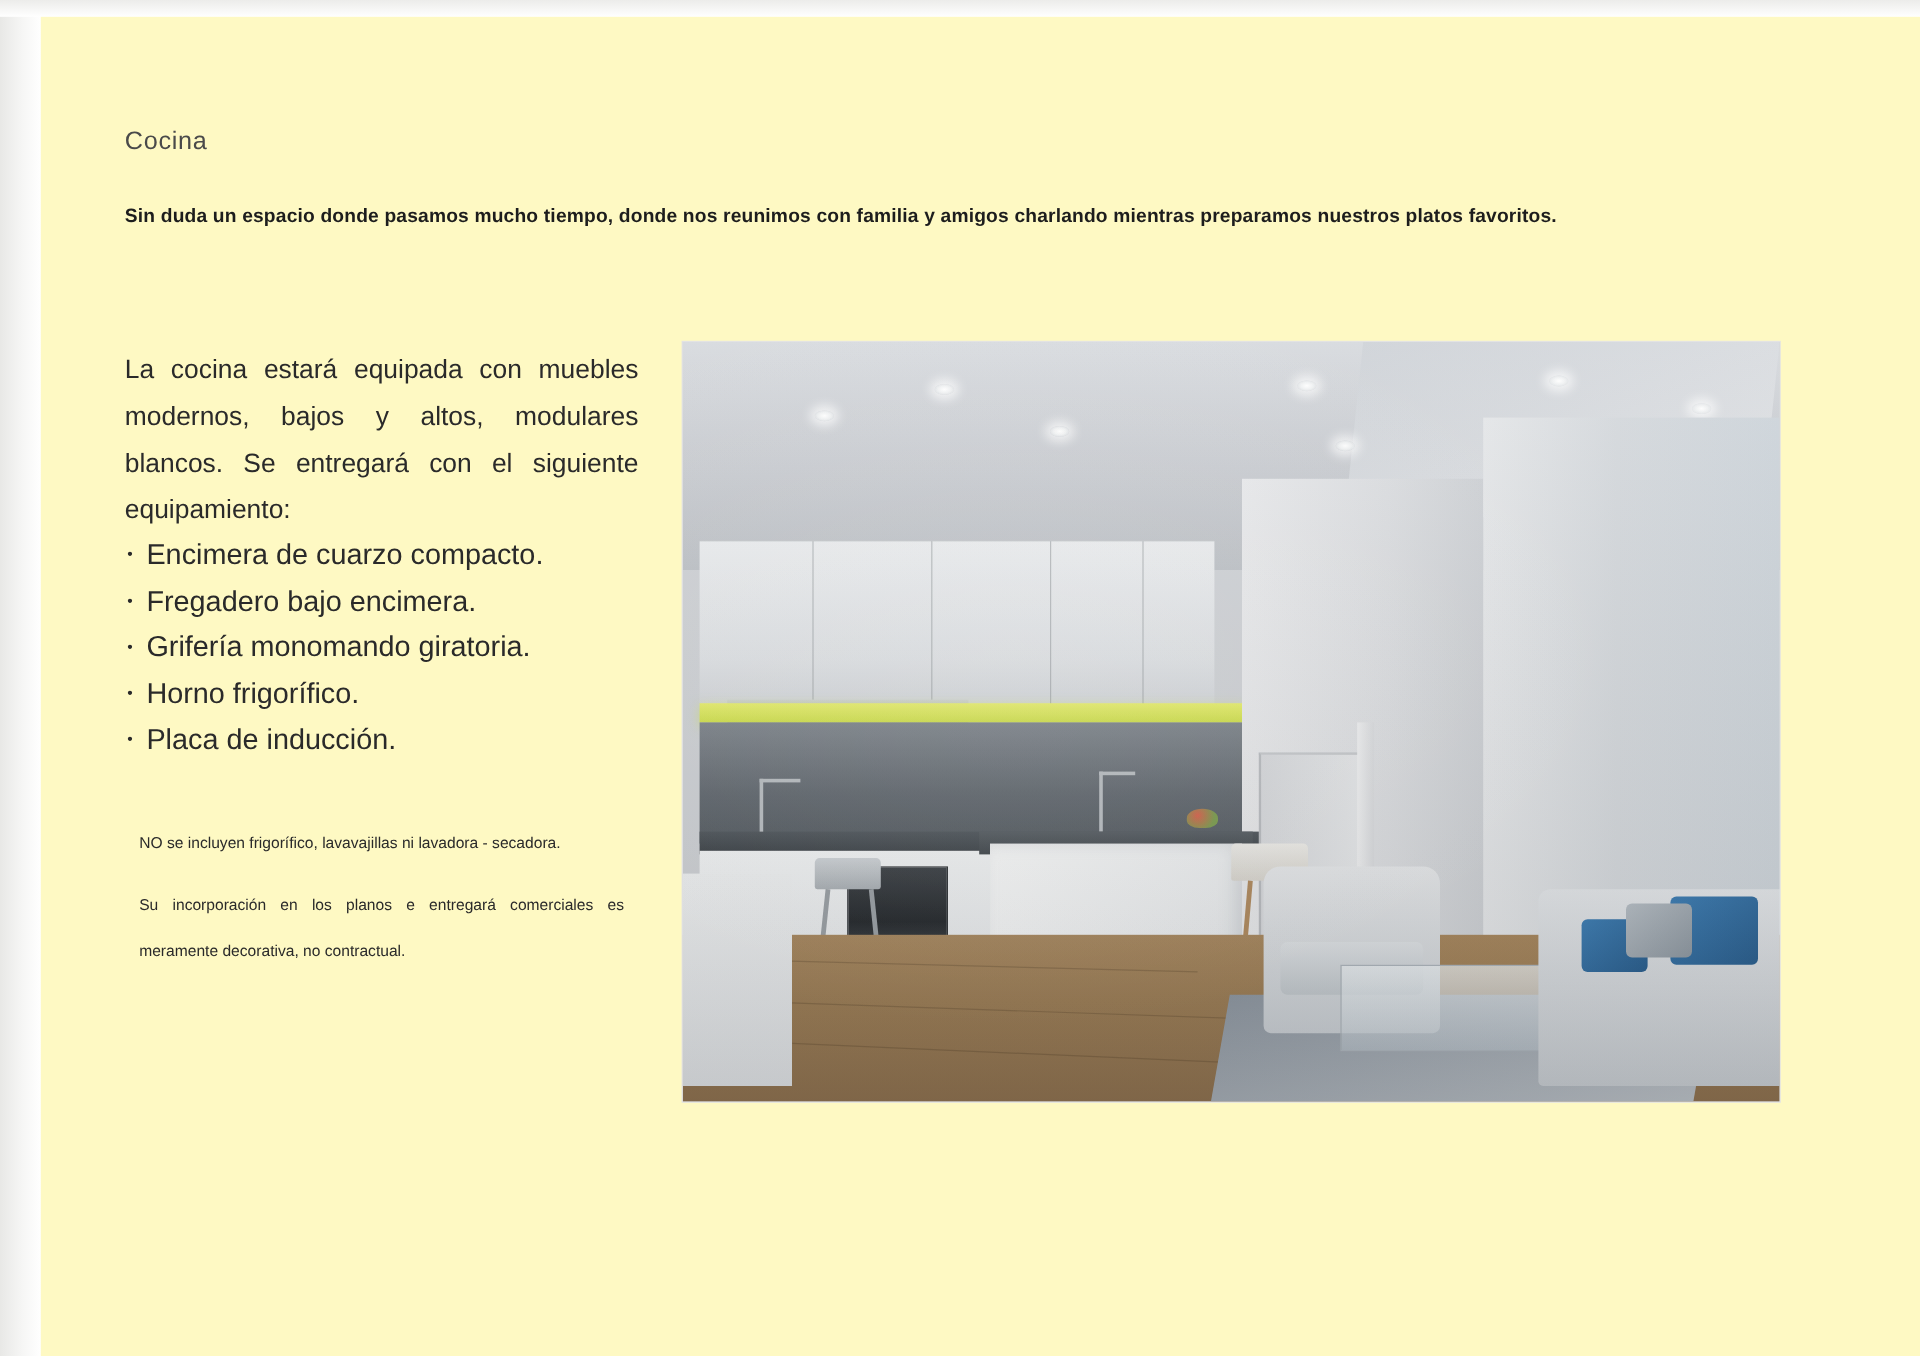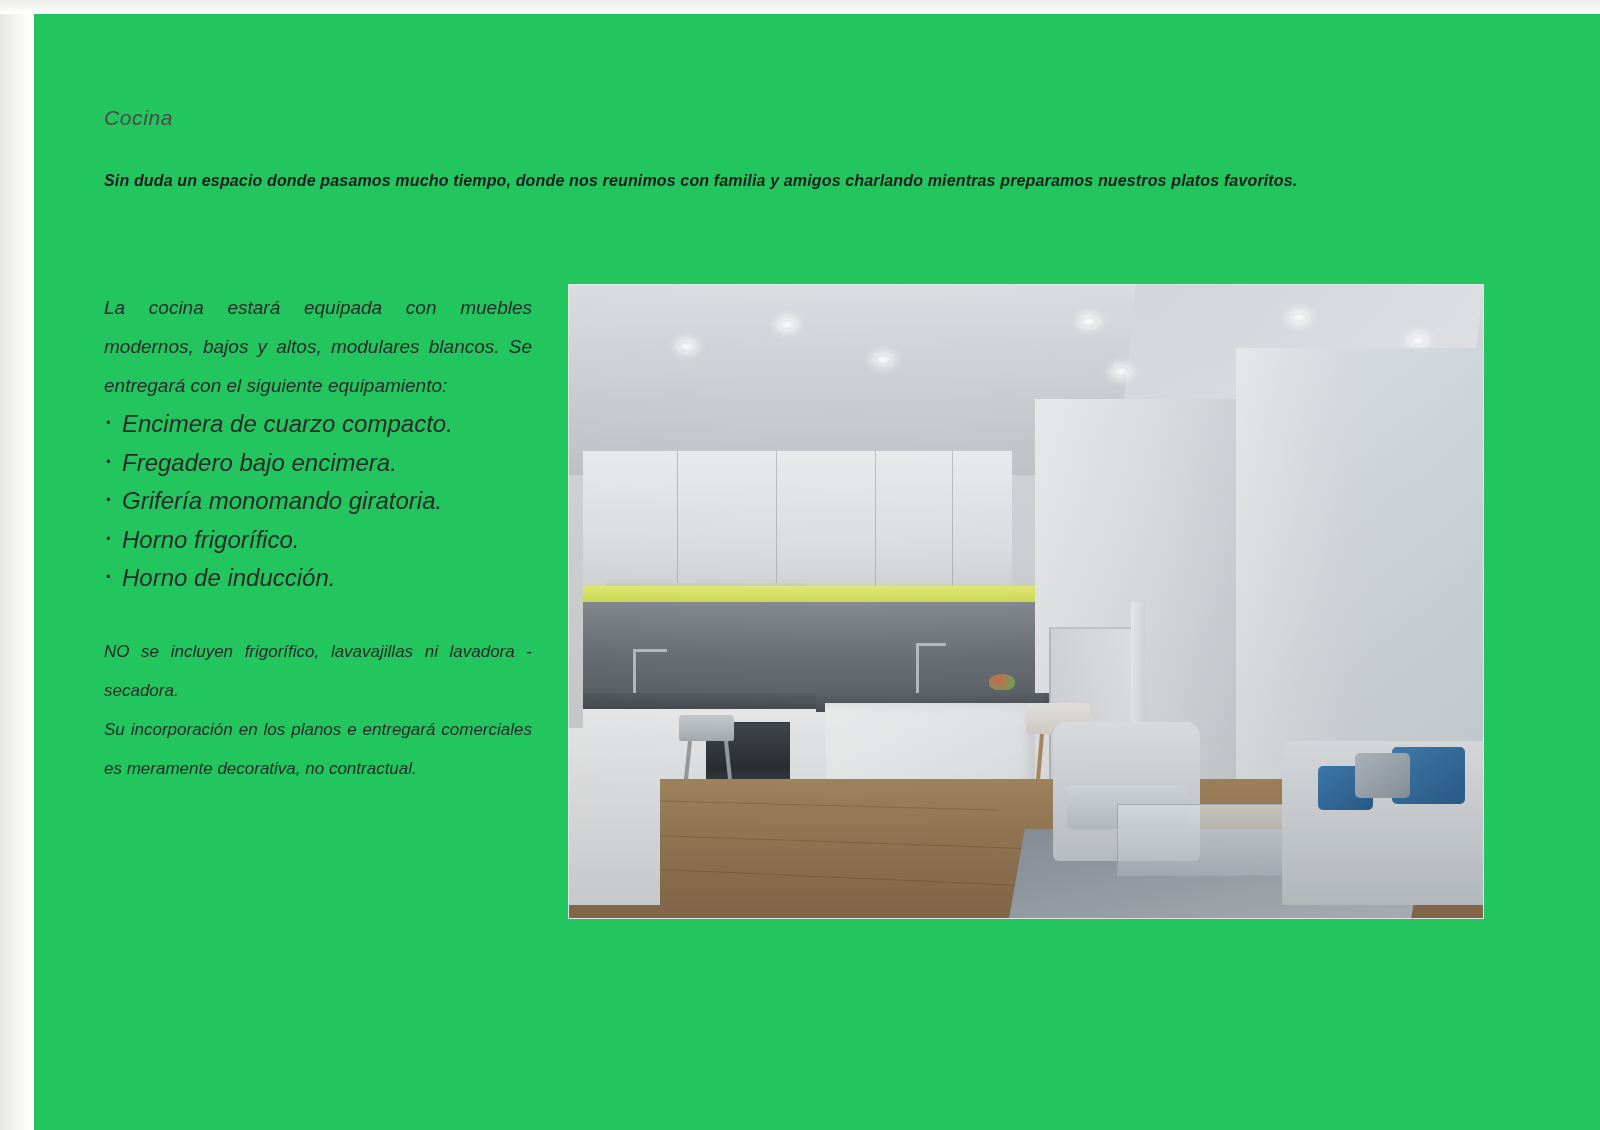--- a/index.html
+++ b/index.html
@@ -13,22 +13,21 @@
     position: relative;
     font-family: "Liberation Sans", sans-serif;
     color: #231f20;
     overflow: hidden;
   }
 
   
   .page {
     position: absolute;
     inset: 0;
-    background: #22c55e;
-    font-style: italic;
+    background: #fef9c3;
   }
   .scan-edge-left {
     position: absolute;
     left: 0; top: 0; bottom: 0;
     width: 34px;
     background: linear-gradient(to right, #e8e8e6 0%, #f6f6f5 55%, #ffffff 100%);
   }
   .scan-edge-top {
     position: absolute;
     left: 0; right: 0; top: 0;
@@ -59,21 +58,21 @@
   }
 
   .left-col {
     position: absolute;
     left: 104px;
     top: 288px;
     width: 428px;
   }
 
   .para-justified {
-    font-size: 19px;
+    font-size: 22px;
     line-height: 39px;
     text-align: justify;
     color: #2a2a2a;
     margin: 0;
   }
 
   .equip-list {
     list-style: none;
     margin: 0;
     padding: 0;
@@ -93,25 +92,25 @@
     top: -1px;
     font-size: 13px;
     color: #2a2a2a;
   }
 
   .gap-block {
     height: 34px;
   }
 
   .note {
-    font-size: 17px;
+    font-size: 13px;
     line-height: 39px;
     text-align: justify;
     color: #2a2a2a;
-    margin: 0;
+    margin: 12px;
   }
   .note + .note {
     margin-top: 0;
   }
 
   
   .photo {
     position: absolute;
     left: 569px;
     top: 285px;
@@ -350,21 +349,21 @@
   <p class="lead">Sin duda un espacio donde pasamos mucho tiempo, donde nos reunimos con familia y amigos charlando mientras preparamos nuestros platos favoritos.</p>
 
   <div class="left-col">
     <p class="para-justified">La cocina estará equipada con muebles modernos, bajos y altos, modulares blancos. Se entregará con el siguiente equipamiento:</p>
 
     <ul class="equip-list">
       <li>Encimera de cuarzo compacto.</li>
       <li>Fregadero bajo encimera.</li>
       <li>Grifería monomando giratoria.</li>
       <li>Horno frigorífico.</li>
-      <li>Horno de inducción.</li>
+      <li>Placa de inducción.</li>
     </ul>
 
     <div class="gap-block"></div>
 
     <p class="note">NO se incluyen frigorífico, lavavajillas ni lavadora - secadora.</p>
     <p class="note">Su incorporación en los planos e entregará comerciales es meramente decorativa, no contractual.</p>
   </div>
 
   <div class="photo">
     <div class="photo-inner">

